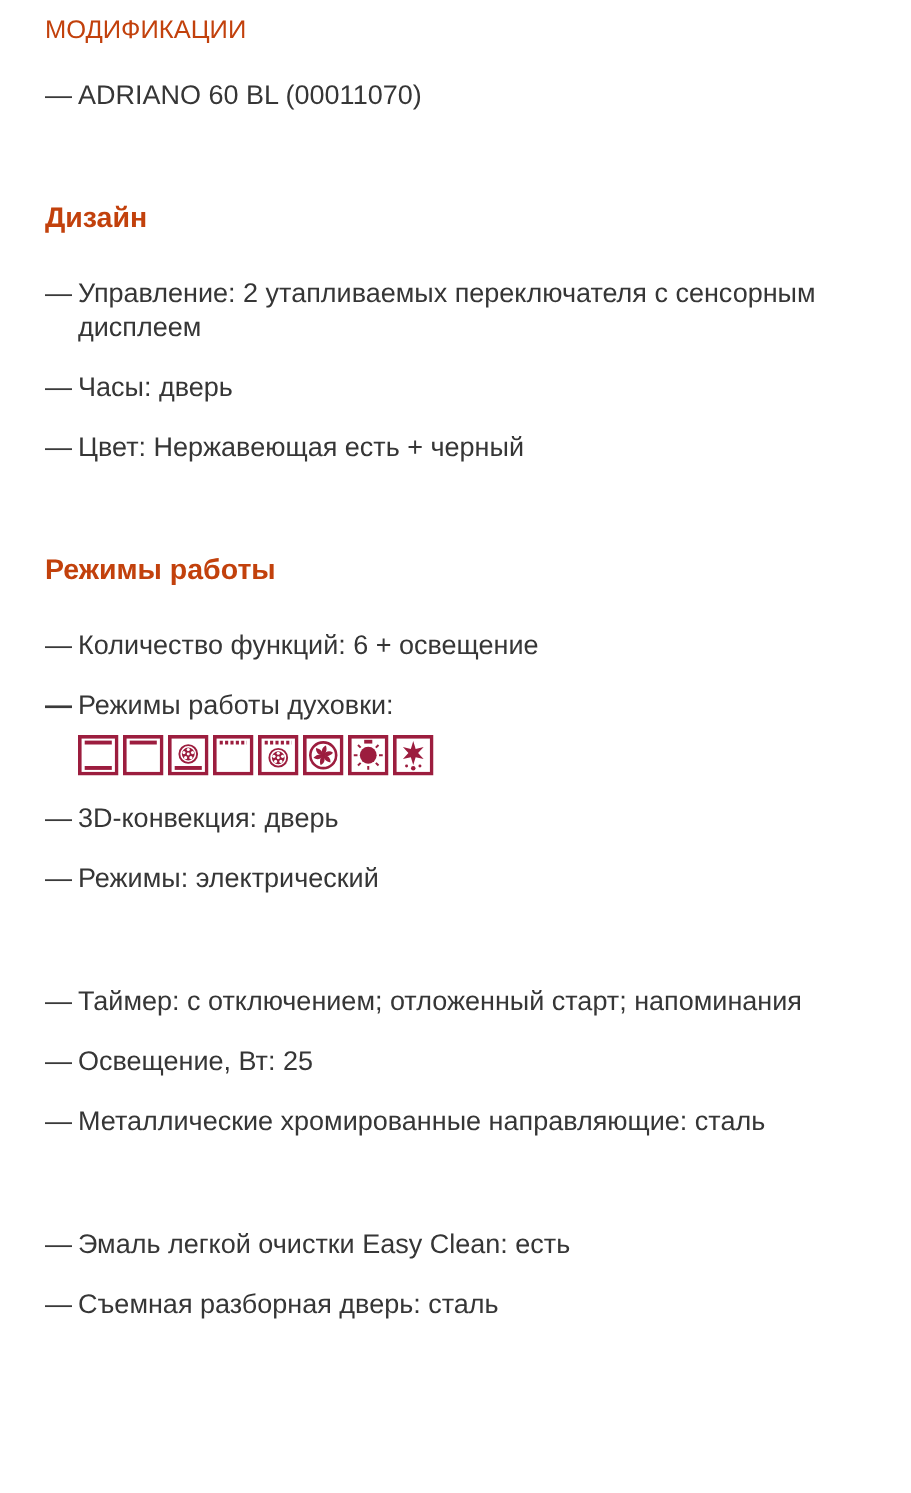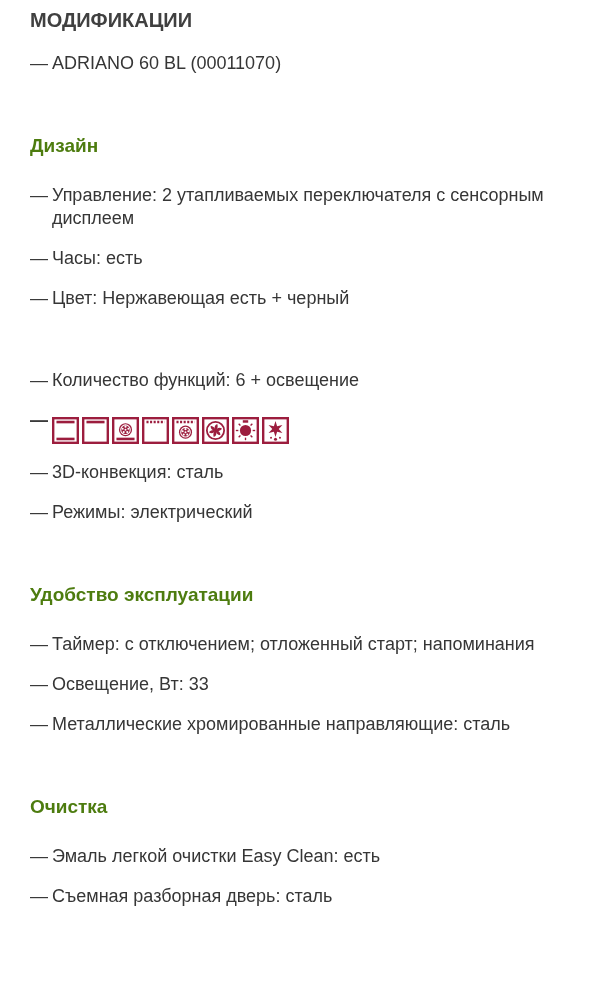--- a/index.html
+++ b/index.html
@@ -7,32 +7,32 @@
   body {
     width: 607px;
     min-height: 995px;
     margin: 0;
     padding: 8px 0 20px 30px;
     font-family: "Liberation Sans", "DejaVu Sans", sans-serif;
     color: #363636;
     -webkit-font-smoothing: antialiased;
   }
   .page-title {
-    font-size: 20px;
+    font-size: 17px;
     line-height: 24px;
-    font-weight: 700;
-    color: #404040;
+    font-weight: 400;
+    color: #c2410c;
     margin: 0 0 20px 0;
   }
   .spec-section { margin-top: 59px; }
   .section-title {
     font-size: 19px;
     line-height: 24px;
     font-weight: 700;
-    color: #4d7c0f;
+    color: #c2410c;
     margin: 0 0 26px 0;
   }
   .spec-item {
     display: flex;
     align-items: flex-start;
     font-size: 18px;
     line-height: 23px;
     margin-bottom: 17px;
   }
   .spec-item:last-child { margin-bottom: 0; }
@@ -63,35 +63,36 @@
 
   <div id="sections-root">
       <section class="spec-section">
         <h2 class="section-title">Дизайн</h2>
         <div class="spec-item">
           <span class="dash">—</span>
           <div class="item-body"><span>Управление: 2 утапливаемых переключателя с сенсорным дисплеем</span></div>
         </div>
         <div class="spec-item">
           <span class="dash">—</span>
-          <div class="item-body"><span>Часы: есть</span></div>
+          <div class="item-body"><span>Часы: дверь</span></div>
         </div>
         <div class="spec-item">
           <span class="dash">—</span>
           <div class="item-body"><span>Цвет: Нержавеющая есть + черный</span></div>
         </div>
       </section>
       <section class="spec-section">
+        <h2 class="section-title">Режимы работы</h2>
         <div class="spec-item">
           <span class="dash">—</span>
           <div class="item-body"><span>Количество функций: 6 + освещение</span></div>
         </div>
         <div class="spec-item">
           <span class="dash bold">—</span>
-          <div class="item-body"><div class="mode-icons">
+          <div class="item-body"><span>Режимы работы духовки:</span><div class="mode-icons">
               <span class="mode-icon">
                 <svg viewBox="0 0 26 26" xmlns="http://www.w3.org/2000/svg">
                   <rect x="1.15" y="1.15" width="23.7" height="23.7" fill="none" stroke="#9C1D3E" stroke-width="2.3"></rect>
                   <rect x="4.3" y="3.6" width="17.4" height="2.5" fill="#9C1D3E"></rect>
                   <rect x="4.3" y="19.9" width="17.4" height="2.5" fill="#9C1D3E"></rect>
                 </svg>
               </span>
               <span class="mode-icon">
                 <svg viewBox="0 0 26 26" xmlns="http://www.w3.org/2000/svg">
                   <rect x="1.15" y="1.15" width="23.7" height="23.7" fill="none" stroke="#9C1D3E" stroke-width="2.3"></rect>
@@ -165,44 +166,42 @@
                   <polygon points="13.00,3.90 14.55,8.92 19.67,7.75 16.10,11.60 19.67,15.45 14.55,14.28 13.00,19.30 11.45,14.28 6.33,15.45 9.90,11.60 6.33,7.75 11.45,8.92" fill="#9C1D3E"></polygon>
                   <circle cx="13" cy="21.4" r="1.45" fill="#9C1D3E"></circle>
                   <circle cx="8.7" cy="19.9" r="0.95" fill="#9C1D3E"></circle>
                   <circle cx="17.3" cy="19.9" r="0.95" fill="#9C1D3E"></circle>
                 </svg>
               </span>
             </div></div>
         </div>
         <div class="spec-item">
           <span class="dash">—</span>
-          <div class="item-body"><span>3D-конвекция: сталь</span></div>
+          <div class="item-body"><span>3D-конвекция: дверь</span></div>
         </div>
         <div class="spec-item">
           <span class="dash">—</span>
           <div class="item-body"><span>Режимы: электрический</span></div>
         </div>
       </section>
       <section class="spec-section">
-        <h2 class="section-title">Удобство эксплуатации</h2>
         <div class="spec-item">
           <span class="dash">—</span>
           <div class="item-body"><span>Таймер: с отключением; отложенный старт; напоминания</span></div>
         </div>
         <div class="spec-item">
           <span class="dash">—</span>
-          <div class="item-body"><span>Освещение, Вт: 33</span></div>
+          <div class="item-body"><span>Освещение, Вт: 25</span></div>
         </div>
         <div class="spec-item">
           <span class="dash">—</span>
           <div class="item-body"><span>Металлические хромированные направляющие: сталь</span></div>
         </div>
       </section>
       <section class="spec-section">
-        <h2 class="section-title">Очистка</h2>
         <div class="spec-item">
           <span class="dash">—</span>
           <div class="item-body"><span>Эмаль легкой очистки Easy Clean: есть</span></div>
         </div>
         <div class="spec-item">
           <span class="dash">—</span>
           <div class="item-body"><span>Съемная разборная дверь: сталь</span></div>
         </div>
       </section>
     </div>

